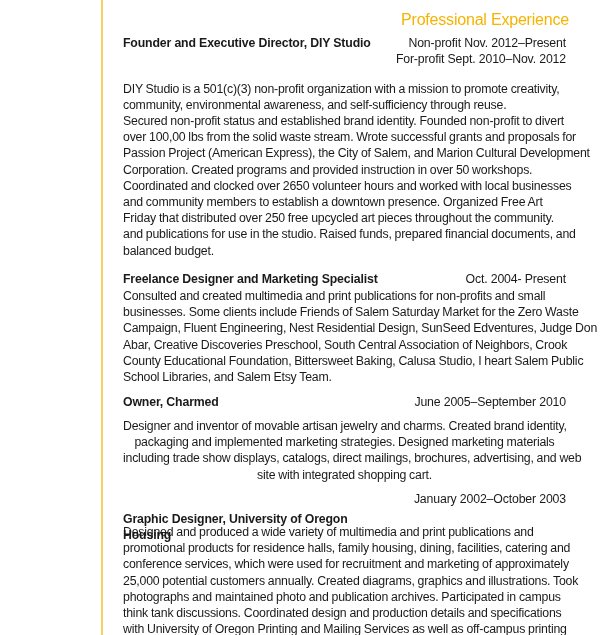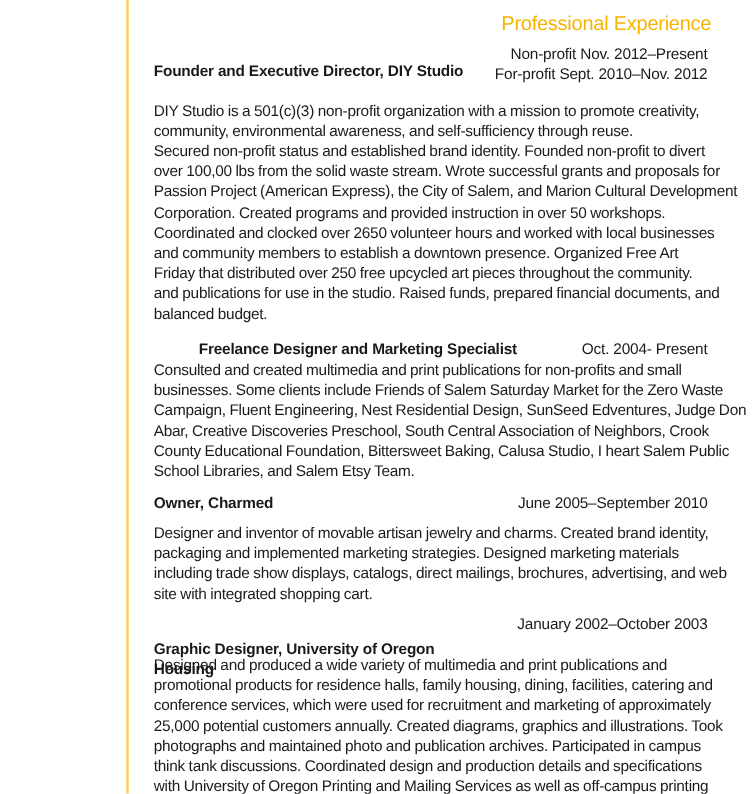--- a/index.html
+++ b/index.html
@@ -77,21 +77,21 @@
 </head>
 <body>
 
 <div class="rule"></div>
 
 <div class="content">
 
   <div class="section-heading">Professional Experience</div>
 
   <div class="job" style="top:35px;">
-    <div class="job-title" style="top:14px;">Founder and Executive Director, DIY Studio</div>
+    <div class="job-title" style="top:0;">Founder and Executive Director, DIY Studio</div>
     <div class="job-dates" style="top:0;">
       <div>Non-profit Nov. 2012–Present</div>
       <div>For-profit Sept. 2010–Nov. 2012</div>
     </div>
     <div class="para" style="top:46px;">
       <span>DIY Studio is a 501(c)(3) non-profit organization with a mission to promote creativity,</span>
       <span>community, environmental awareness, and self-sufficiency through reuse.</span>
     </div>
     <div class="para" style="top:78px;">
       <span>Secured non-profit status and established brand identity.  Founded non-profit to divert</span>
@@ -100,40 +100,40 @@
       <span>Corporation. Created programs and provided instruction in over 50 workshops.</span>
       <span>Coordinated and clocked over 2650 volunteer hours and worked with local businesses</span>
       <span>and community members to establish a downtown presence. Organized Free Art</span>
       <span>Friday that distributed over 250 free upcycled art pieces throughout the community.</span>
       <span>and publications for use in the studio. Raised funds, prepared financial documents, and</span>
       <span>balanced budget.</span>
     </div>
   </div>
 
   <div class="job" style="top:271px;">
-    <div class="job-title" style="top:0;margin-left:36px;">Freelance Designer and Marketing Specialist</div>
+    <div class="job-title" style="top:0;">Freelance Designer and Marketing Specialist</div>
     <div class="job-dates" style="top:0;">
       <div>Oct.  2004- Present</div>
     </div>
     <div class="para" style="top:17px;">
       <span>Consulted and created multimedia and print publications for non-profits and small</span>
       <span>businesses. Some clients include Friends of Salem Saturday Market for the Zero Waste</span>
       <span>Campaign, Fluent Engineering, Nest Residential Design, SunSeed Edventures, Judge Don</span>
       <span>Abar, Creative Discoveries Preschool,  South Central Association of Neighbors, Crook</span>
       <span>County Educational Foundation, Bittersweet Baking,  Calusa Studio, I heart Salem Public</span>
       <span>School Libraries, and Salem Etsy Team.</span>
     </div>
   </div>
 
   <div class="job" style="top:394px;">
     <div class="job-title" style="top:0;">Owner, Charmed</div>
     <div class="job-dates" style="top:0;text-align:center;">
       <div>June 2005–September 2010</div>
     </div>
-    <div class="para" style="top:24px;">
+    <div class="para" style="top:24px;text-align:center;">
       <span>Designer and inventor of movable artisan jewelry and charms. Created brand identity,</span>
       <span>packaging and implemented marketing strategies. Designed marketing materials</span>
       <span>including trade show displays, catalogs, direct mailings, brochures, advertising, and web</span>
       <span>site with integrated shopping cart.</span>
     </div>
   </div>
 
   <div class="job" style="top:491px;">
     <div class="job-title" style="top:0;margin-top:20px;">
       <div>Graphic Designer, University of Oregon</div>

